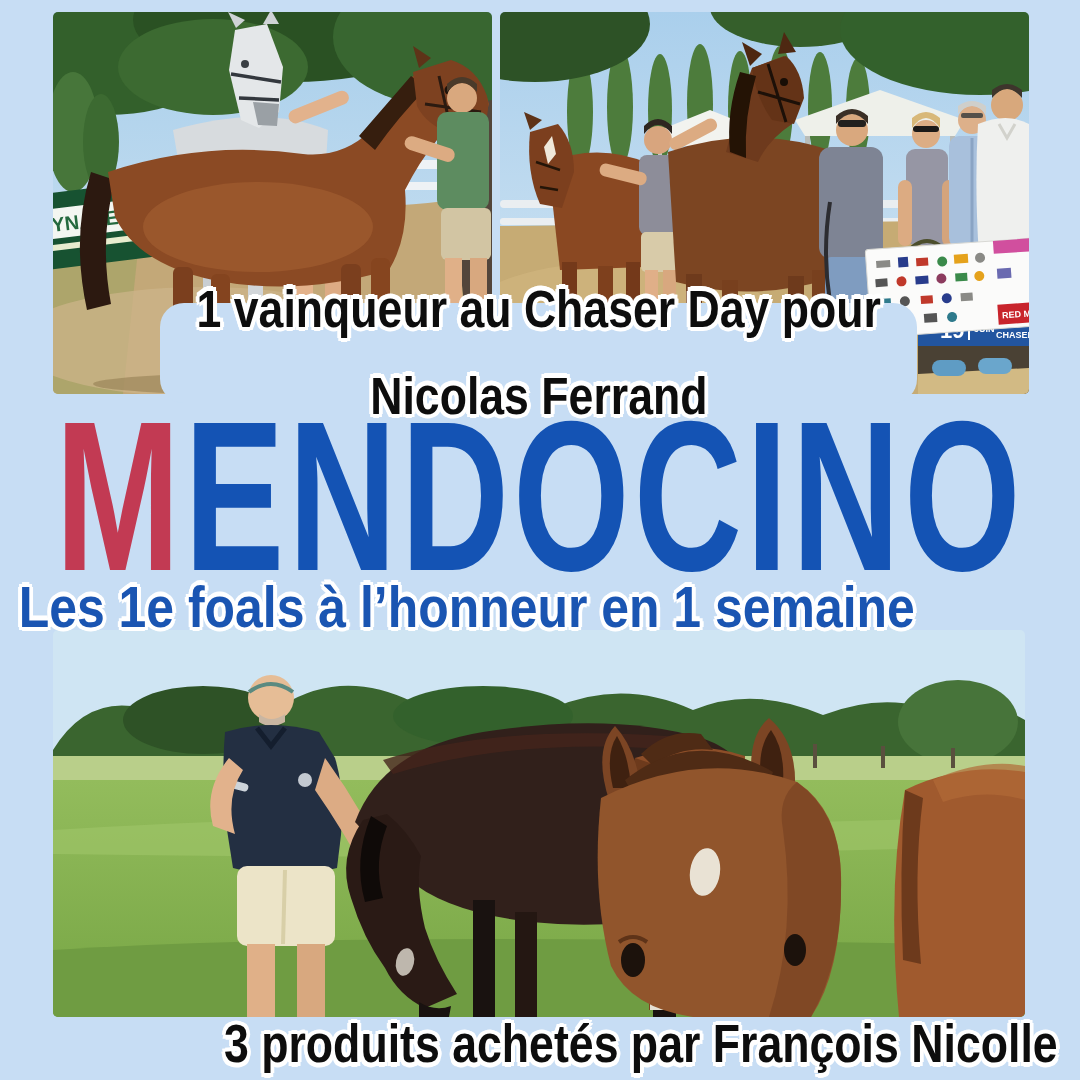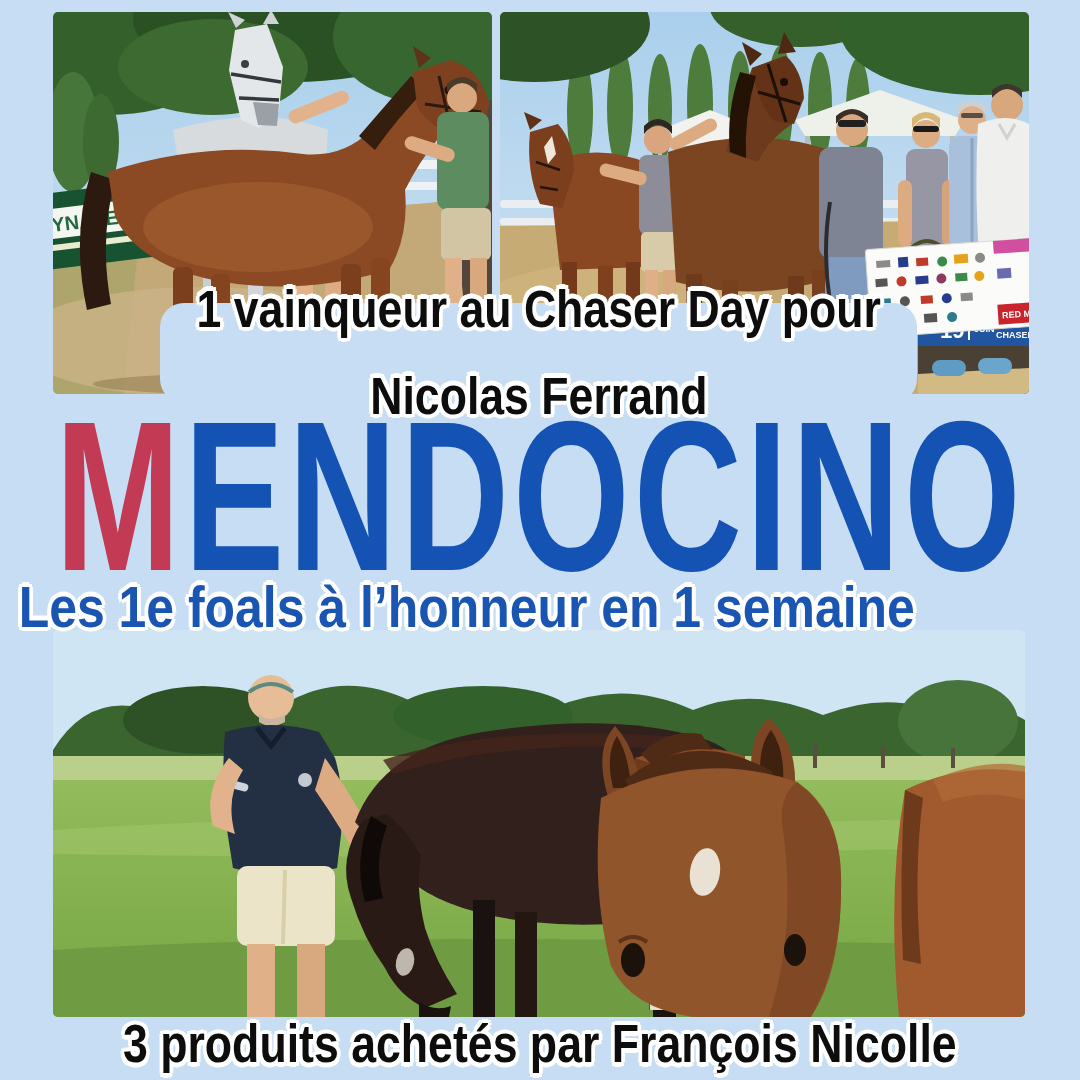--- a/index.html
+++ b/index.html
@@ -27,21 +27,21 @@
          justify-content:center;z-index:3;}
   .title-inner{font-size:150px;font-weight:bold;letter-spacing:4px;line-height:1;white-space:nowrap;
                transform:scale(1,1.42);}
   .title-initial{color:#c23a53;}
   .title-rest{color:#1453b4;}
 
   .subtitle{position:absolute;left:0;top:577px;width:1080px;text-align:left;z-index:3;}
   .subtitle-inner{display:inline-block;font-size:52px;font-weight:bold;color:#1a55b2;white-space:nowrap;
                   transform:scale(0.96,1.1);}
 
-  .bottom-caption{position:absolute;left:0;top:1016px;width:1080px;text-align:center;z-index:3;}
+  .bottom-caption{position:absolute;left:0;top:1016px;width:1080px;text-align:right;z-index:3;}
   .bottom-caption-inner{display:inline-block;font-weight:bold;color:#0d0d0d;white-space:nowrap;font-size:47px;
                         transform:scale(0.95,1.15);}
 </style>
 </head>
 <body>
 
 <div class="canvas">
 
   <div class="photo" id="photo-top-left">
     <svg viewBox="0 0 439 382" preserveAspectRatio="none" aria-hidden="true">

